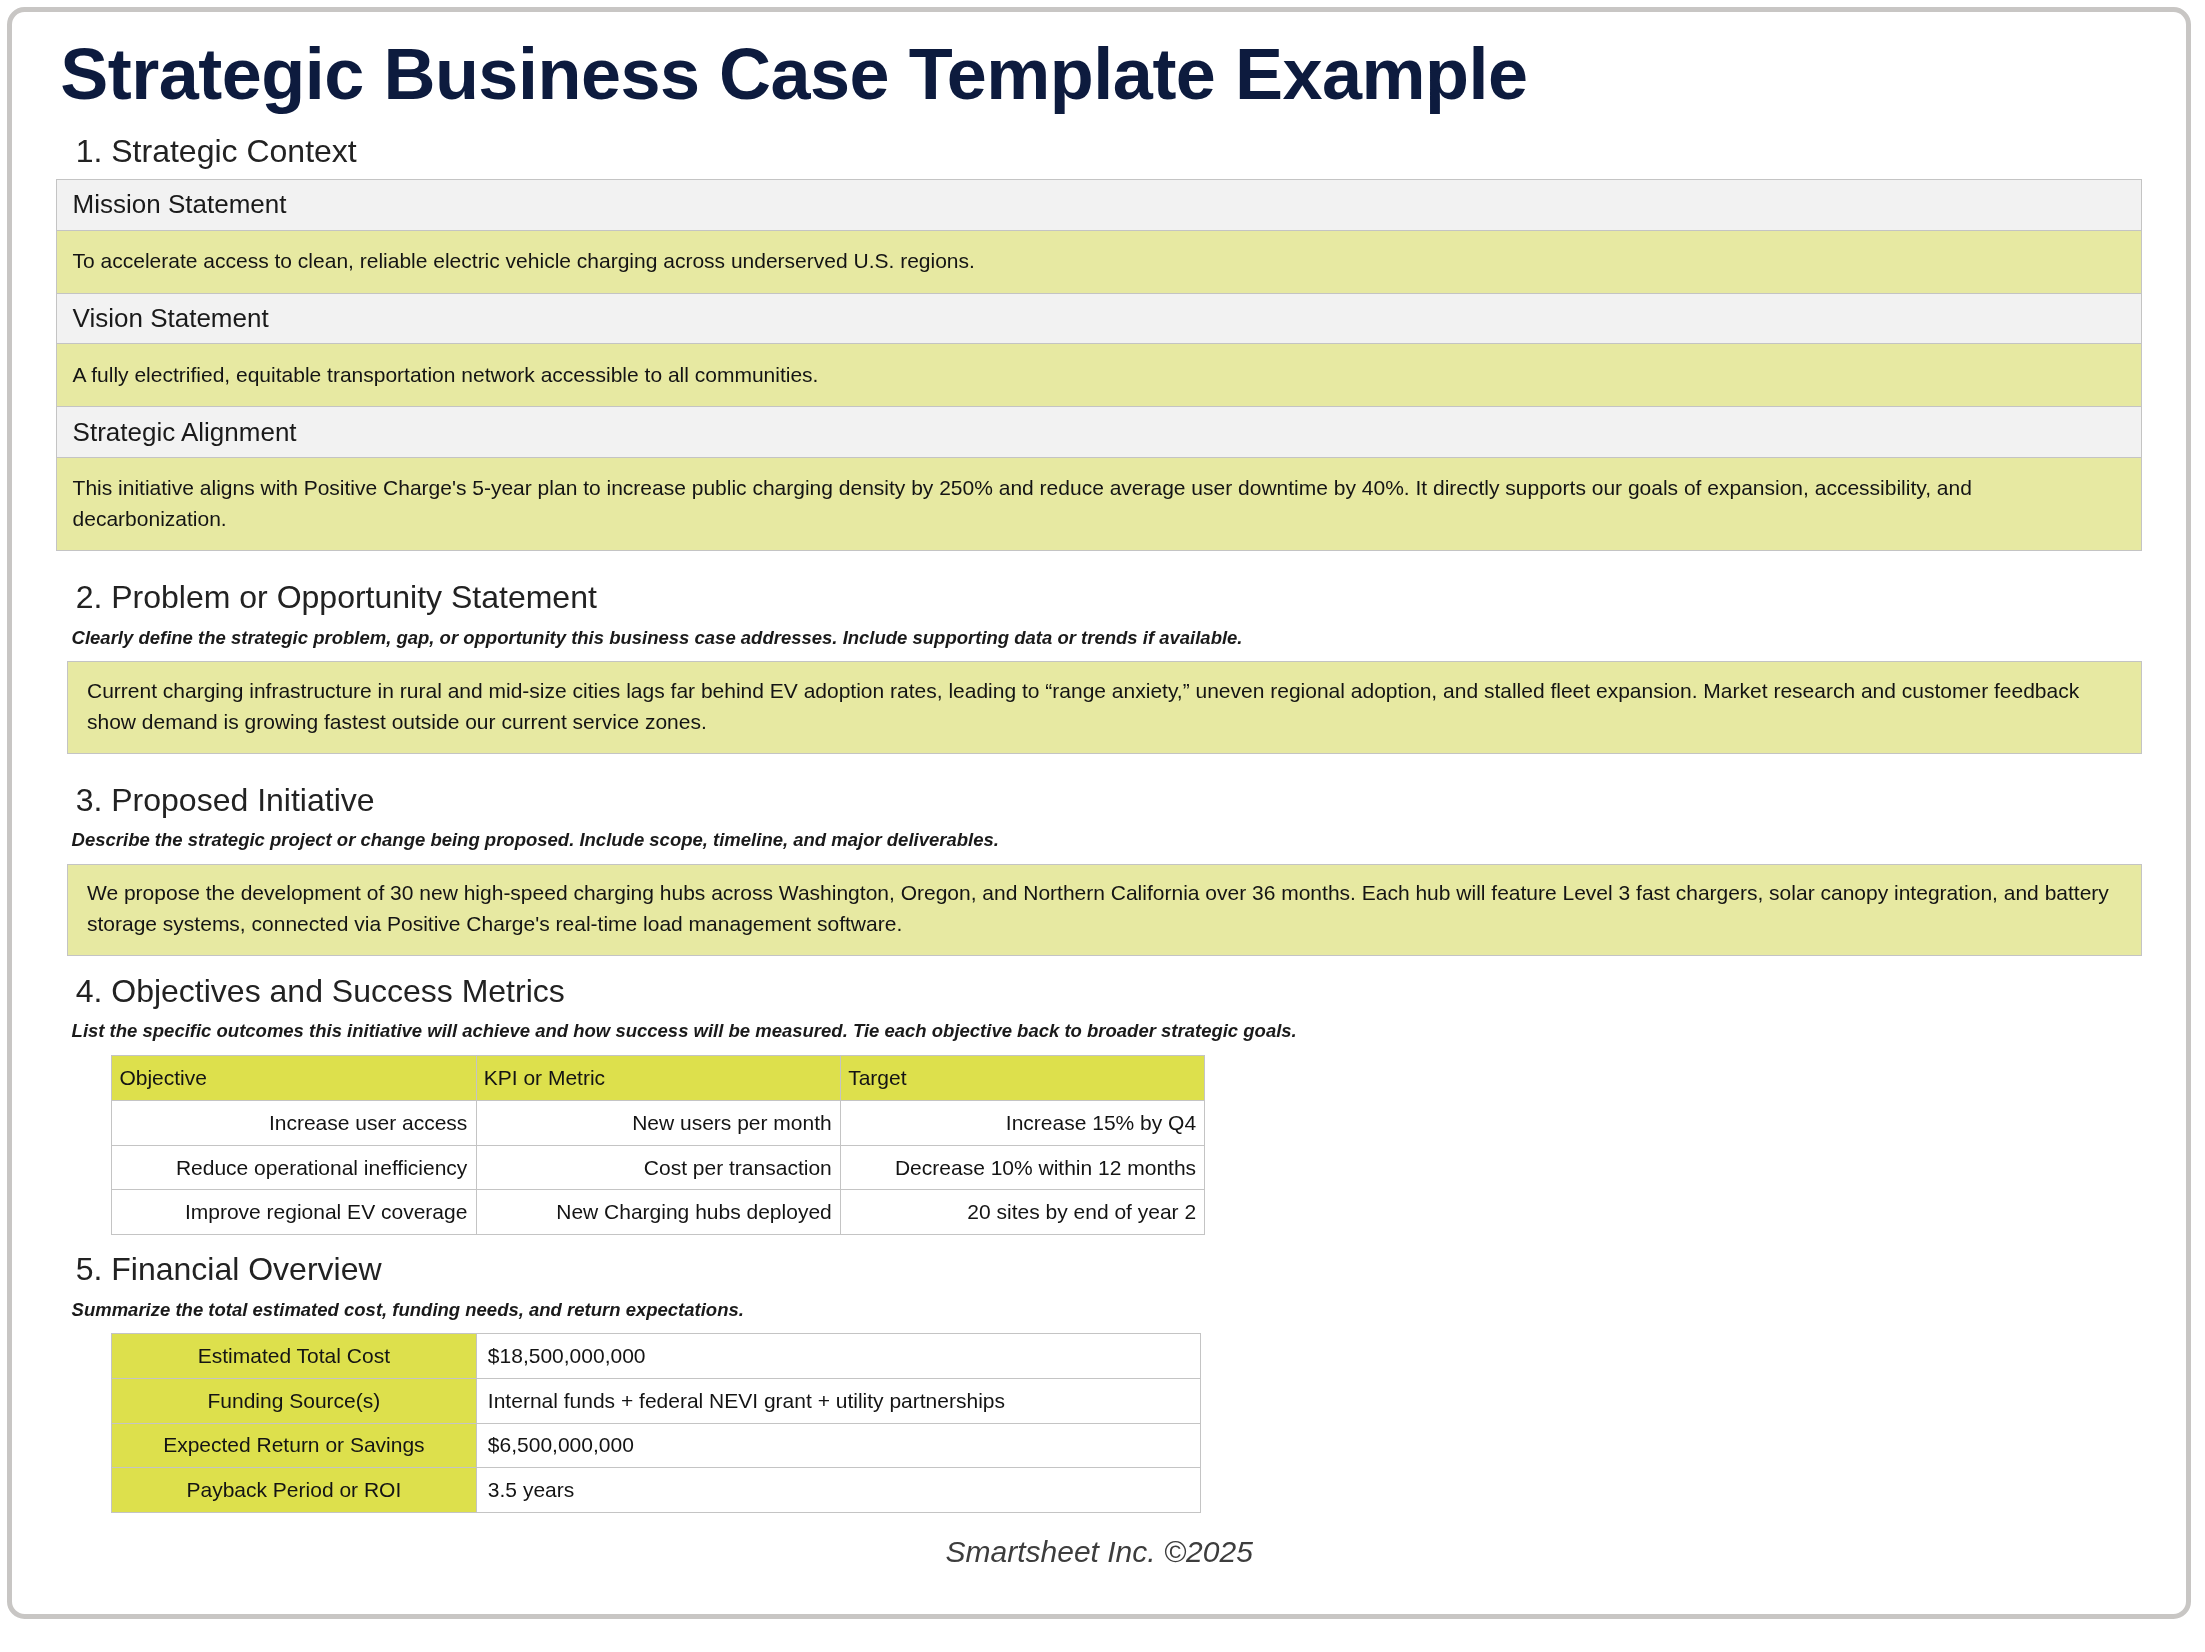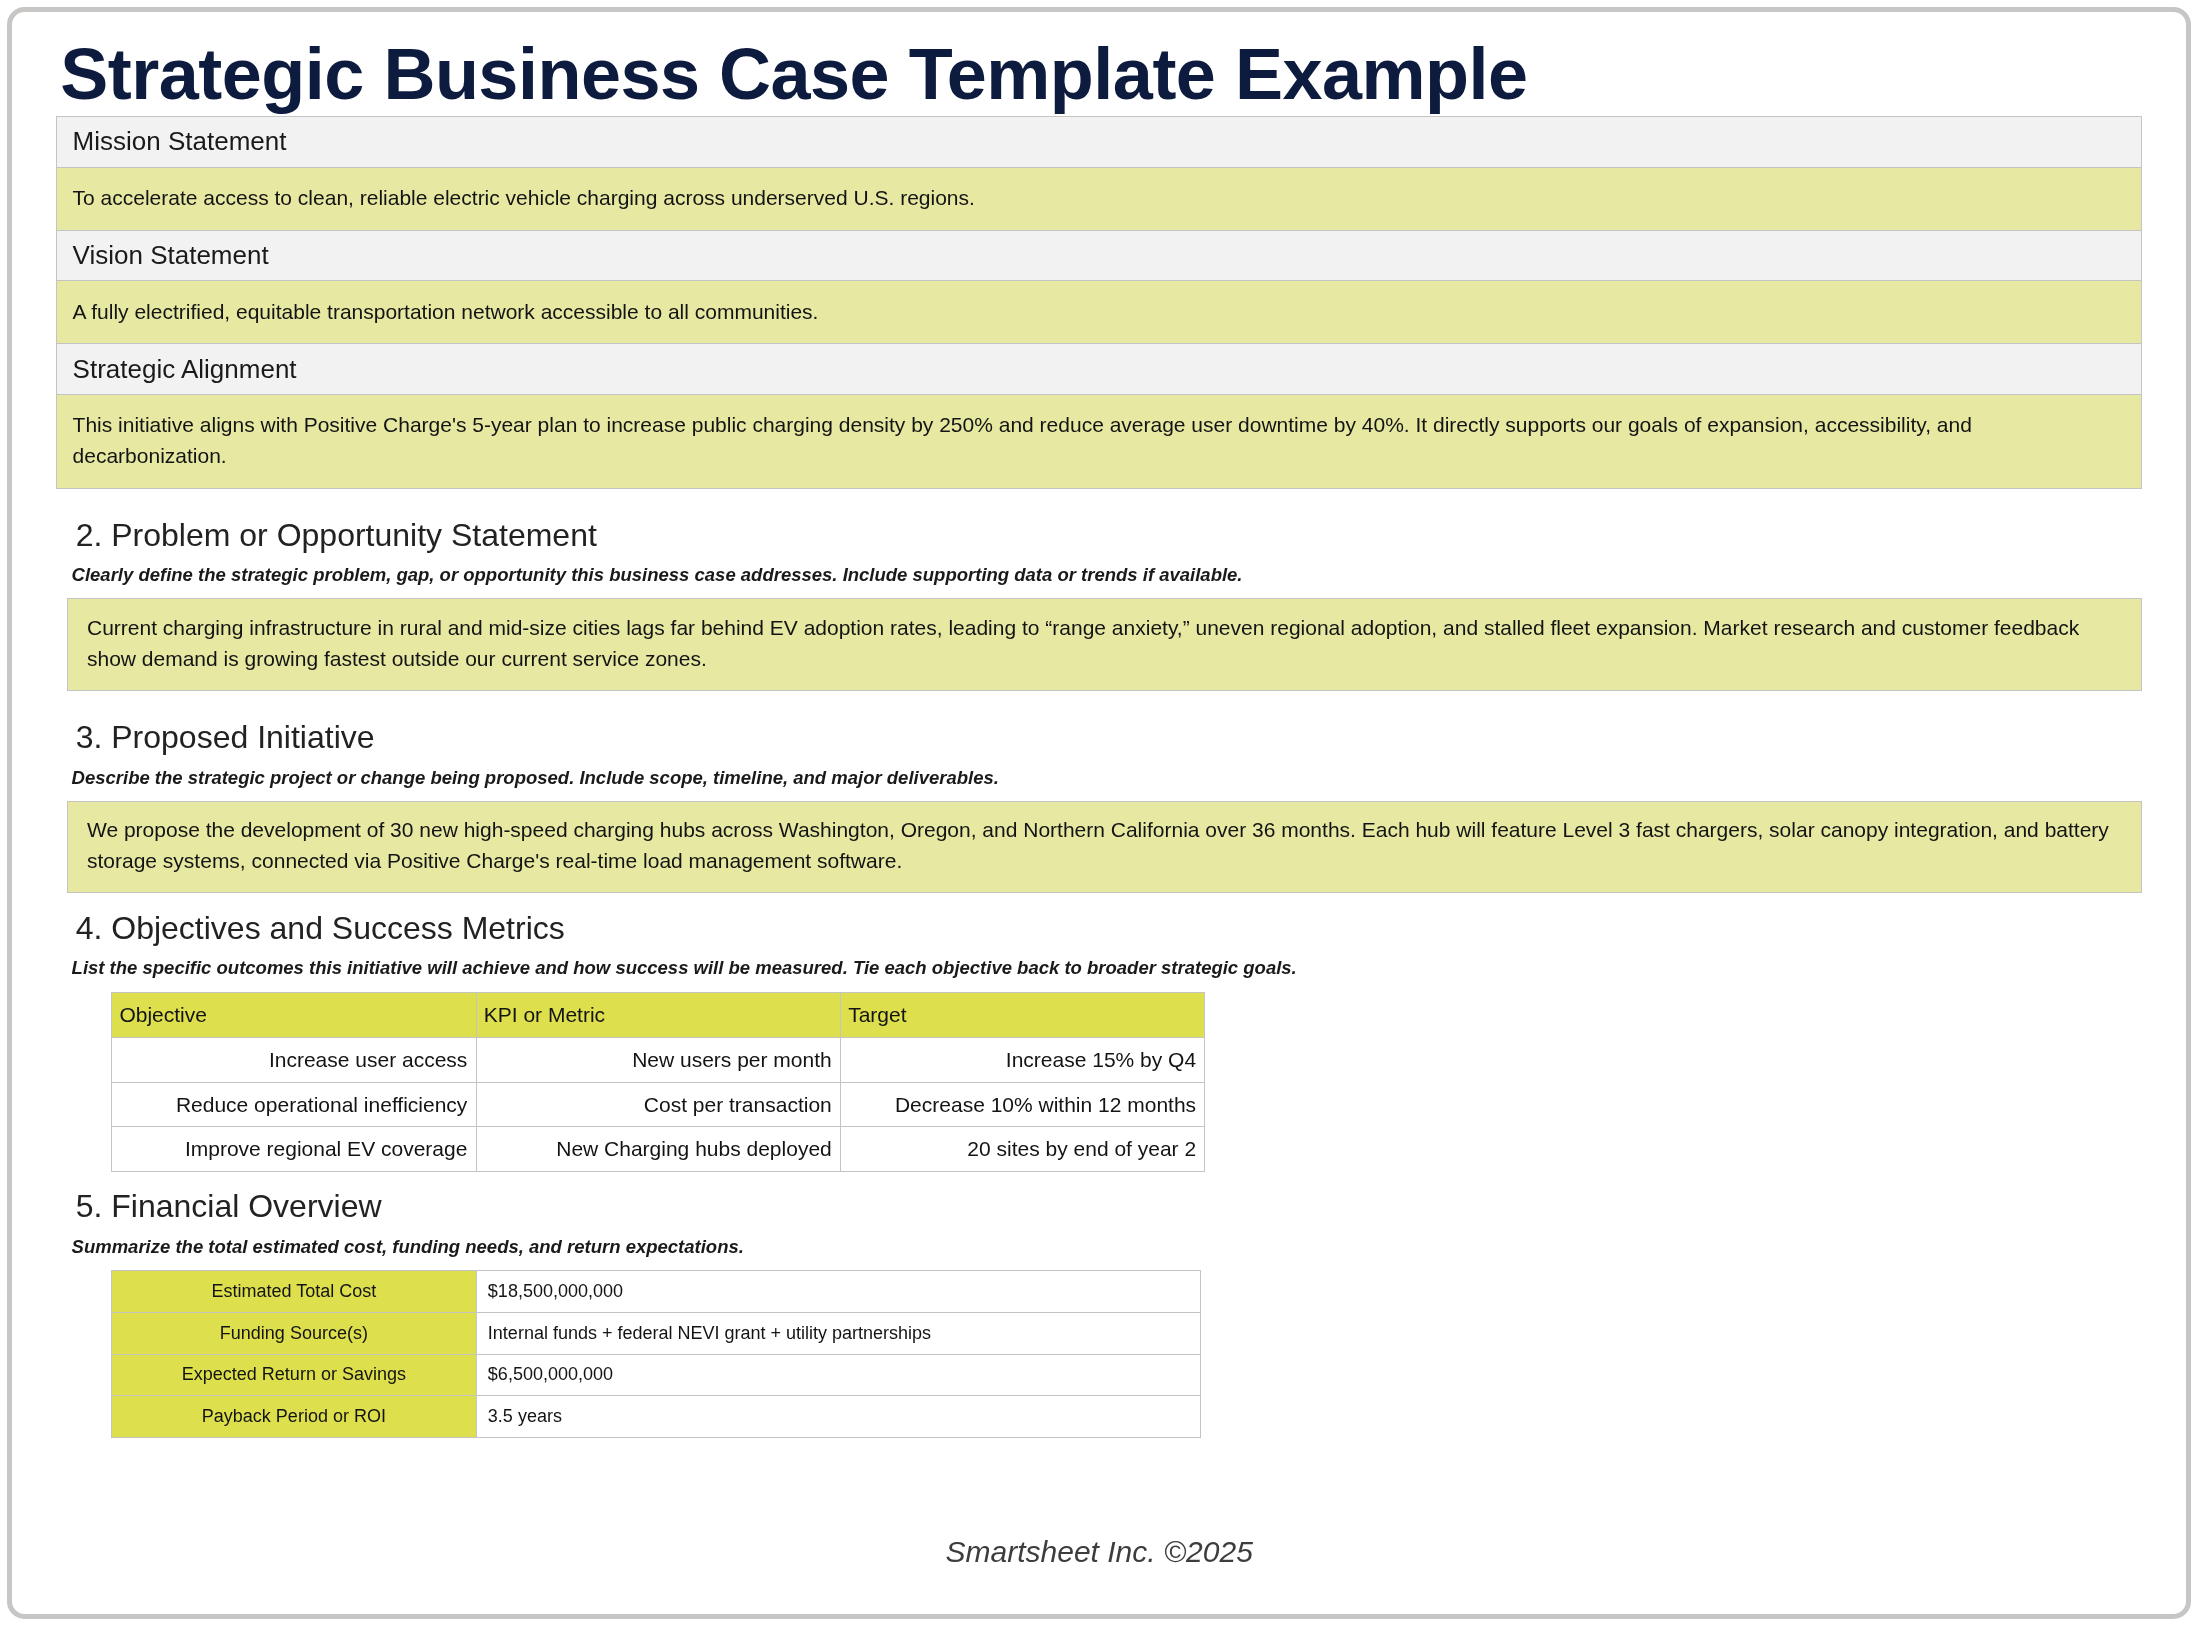--- a/index.html
+++ b/index.html
@@ -127,21 +127,21 @@
   .col-target { width: 349px; }
 
   
   .fin-table {
     border-collapse: collapse;
     table-layout: fixed;
     margin-left: 55px;
   }
   .fin-table td {
     border: 1.5px solid #c4c4c4;
-    font-size: 18px;
+    font-size: 21px;
     color: #141414;
     padding: 9.8px 8.2px 9.8px 11.3px;
     white-space: nowrap;
     margin-top: 46px;
   }
   .fin-table td.fin-key {
     background: #dde04c;
     width: 349px;
     text-align: center;
     padding: 9.8px 7.2px;
@@ -163,20 +163,21 @@
   }
 </style>
 </head>
 <body>
 
 <div class="page-frame">
   <div class="page-inner">
 
     <div class="doc-title">Strategic Business Case Template Example</div>
 
+    <div class="section-heading">1. Strategic Context</div>
     <table class="ctx-table">
       <tbody>
           <tr class="ctx-label-row">
         <td>Mission Statement</td>
       </tr>
       <tr class="ctx-value-row">
         <td>To accelerate access to clean, reliable electric vehicle charging across underserved U.S. regions.</td>
       </tr>
       <tr class="ctx-label-row">
         <td>Vision Statement</td>

